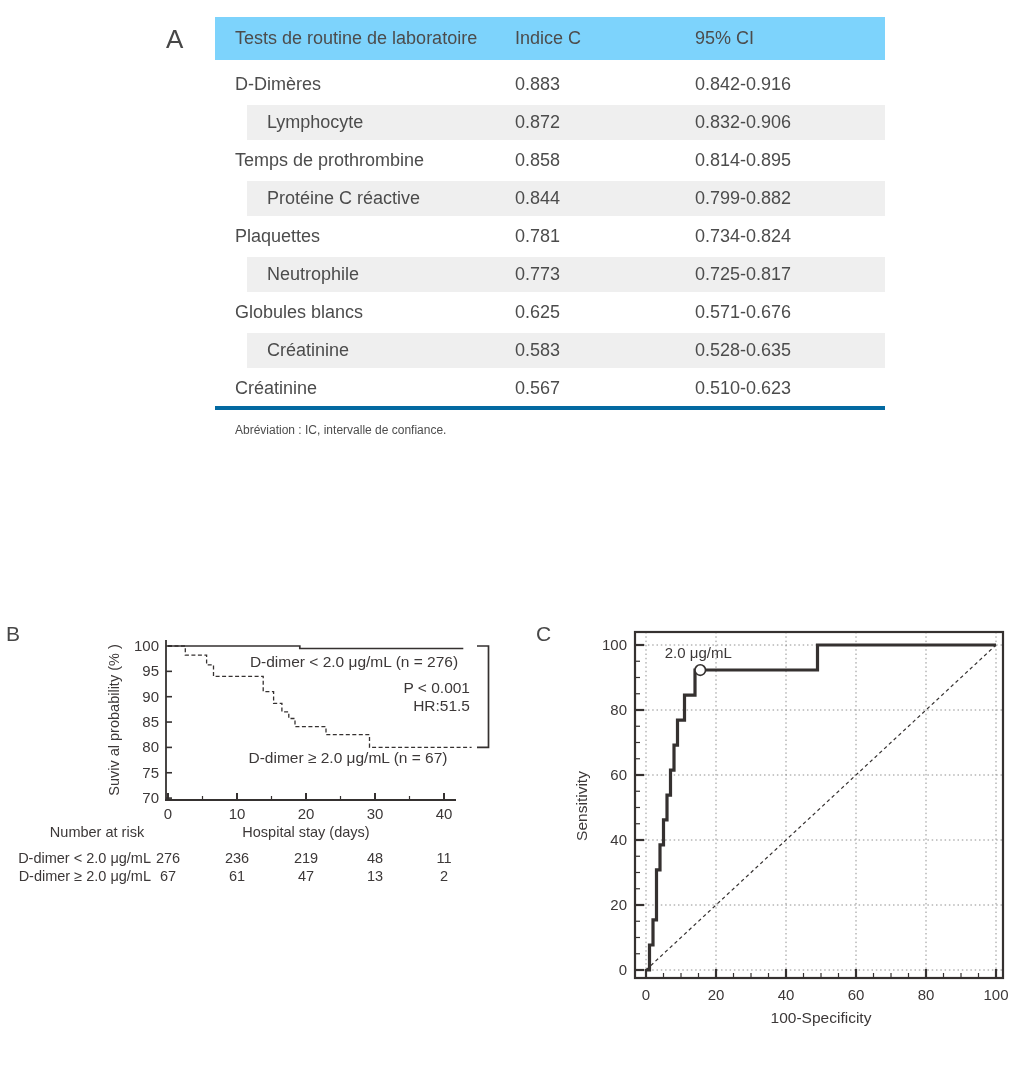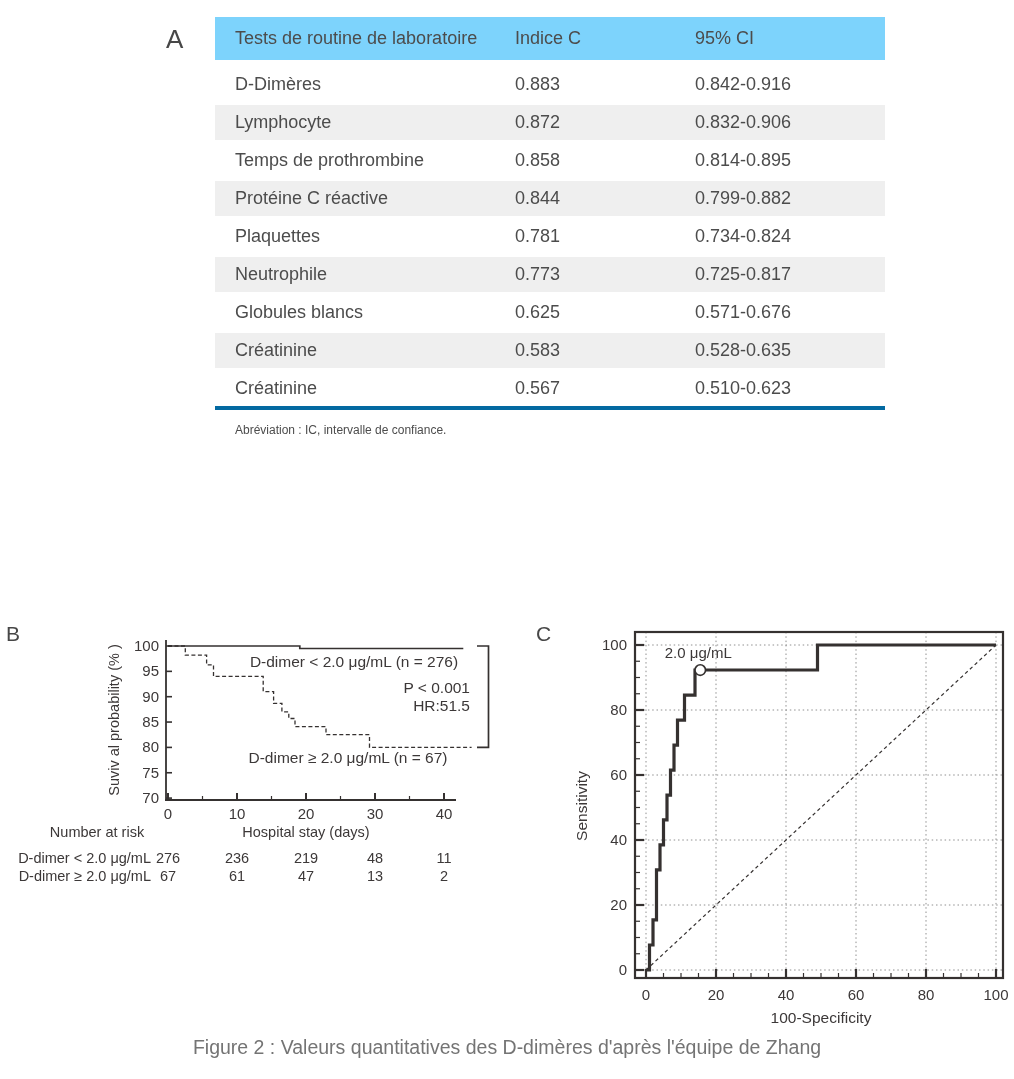--- a/index.html
+++ b/index.html
@@ -9,21 +9,21 @@
   }
   .panel-letter{position:absolute;font-size:24px;color:#474747;}
   #label-a{left:166px;top:24px;font-size:26px;}
   #label-b{left:6px;top:622px;font-size:21px;}
   #label-c{left:536px;top:622px;font-size:21px;}
 
   
   .lab-table{position:absolute;left:215px;top:17px;width:670px;font-size:18px;}
   .t-header{display:flex;height:43px;align-items:center;background:#7dd3fc;margin-bottom:4px;}
   .t-row{display:flex;height:38px;align-items:center;border-top:3px solid #ffffff;box-sizing:border-box;}
-  .t-row.alt{background:#efefef;}
+  .t-row.alt{background:#efefef;margin-left:32px;}
   .t-rows{border-bottom:4px solid #0369a1;}
   .c1{flex:1 1 auto;padding-left:20px;text-align:left;}
   .c2{width:180px;text-align:left;}
   .c3{width:190px;text-align:left;}
   .footnote{margin-top:13px;padding-left:20px;font-size:12px;}
 
   .chart-svg{position:absolute;}
   #km-svg{left:0;top:616px;}
   #roc-svg{left:530px;top:616px;}
 
@@ -221,15 +221,14 @@
       <text x="97" y="164" font-size="15" text-anchor="end" fill="#3c3838" font-family="&quot;Liberation Sans&quot;, sans-serif">60</text>
       <text x="97" y="99" font-size="15" text-anchor="end" fill="#3c3838" font-family="&quot;Liberation Sans&quot;, sans-serif">80</text>
       <text x="97" y="34" font-size="15" text-anchor="end" fill="#3c3838" font-family="&quot;Liberation Sans&quot;, sans-serif">100</text>
       <path d="M116.0 354.0 L119.5 354.0 L119.5 329.0 L123.0 329.0 L123.0 303.9 L126.5 303.9 L126.5 253.9 L130.0 253.9 L130.0 228.9 L133.5 228.9 L133.5 203.8 L137.0 203.8 L137.0 179.2 L140.5 179.2 L140.5 154.1 L144.0 154.1 L144.0 129.1 L147.5 129.1 L147.5 104.1 L154.5 104.1 L154.5 79.1 L165.0 79.1 L165.0 54.0 L287.5 54.0 L287.5 29.0 L466.0 29.0" fill="none" stroke="#353130" stroke-width="3.2" stroke-linejoin="miter"></path>
       <circle cx="170.25" cy="54.025000000000006" r="5.3" fill="#ffffff" stroke="#353130" stroke-width="1.7"></circle>
       <text x="168.25" y="42.025000000000006" font-size="15" text-anchor="middle" fill="#3c3838" font-family="&quot;Liberation Sans&quot;, sans-serif">2.0 μg/mL</text>
       <text x="57" y="190" font-size="15.5" text-anchor="middle" fill="#3c3838" font-family="&quot;Liberation Sans&quot;, sans-serif" transform="rotate(-90 57 190)">Sensitivity</text>
       <text x="291" y="407" font-size="15.5" text-anchor="middle" fill="#3c3838" font-family="&quot;Liberation Sans&quot;, sans-serif">100-Specificity</text>
     </svg>
 
-  <div class="caption">Figure 2 : Valeurs quantitatives des D-dimères d'après l'équipe de Zhang</div>
 
 </div>
 
 </body></html>

